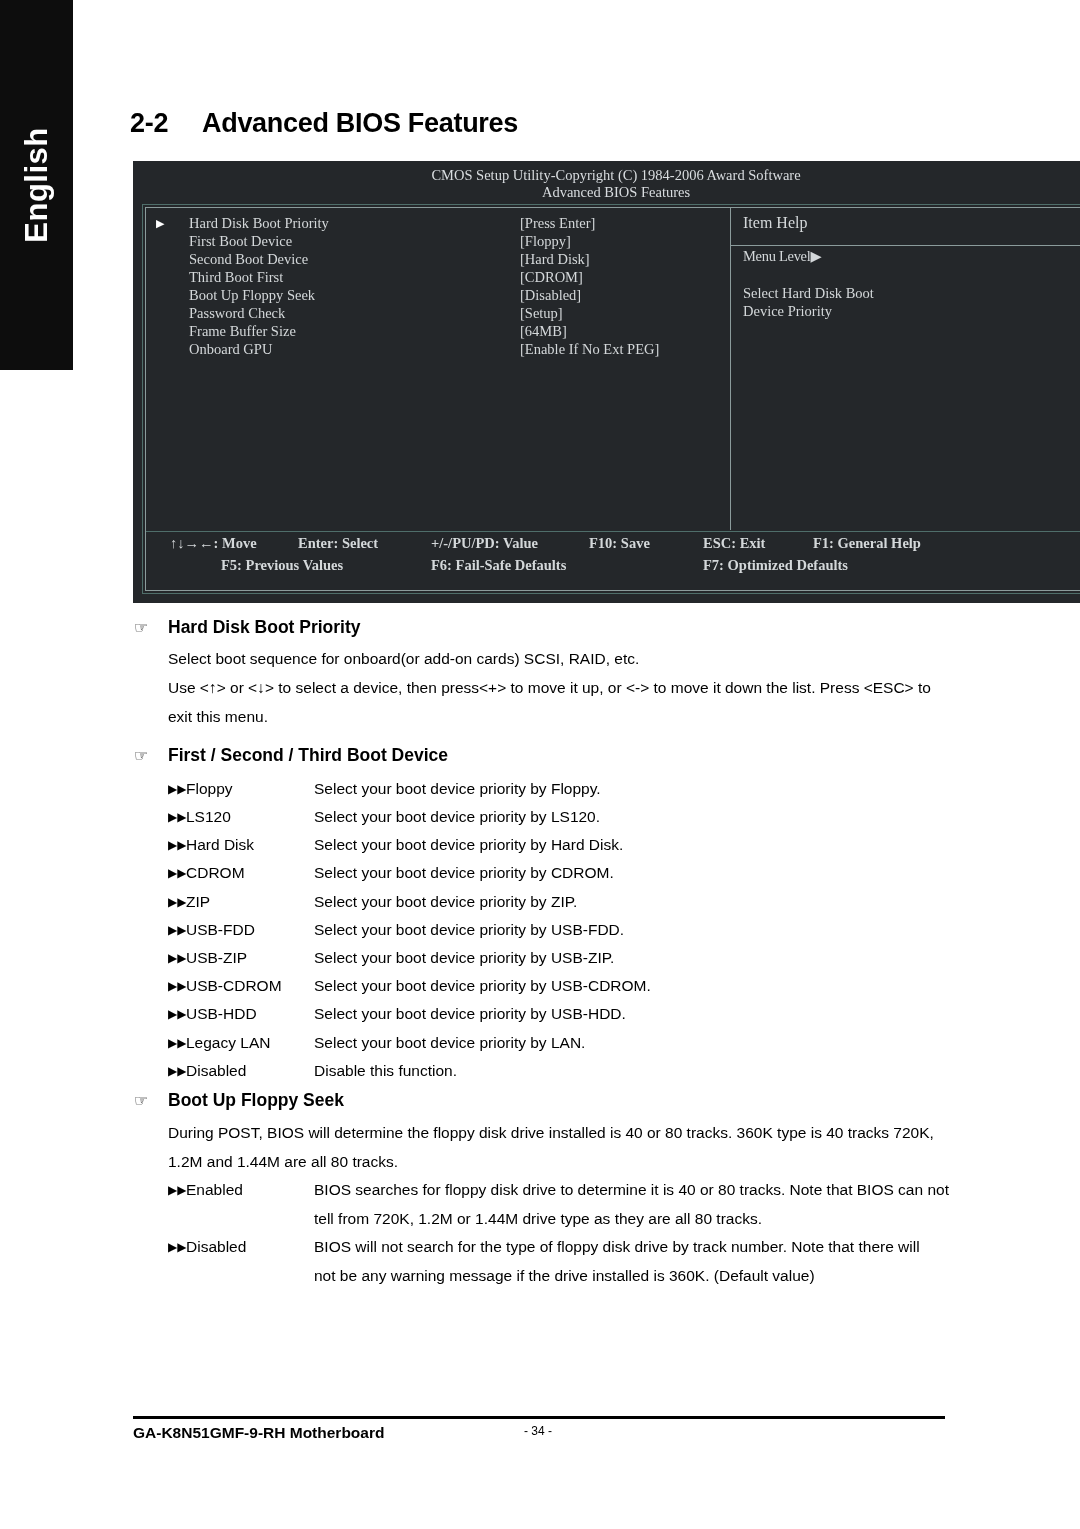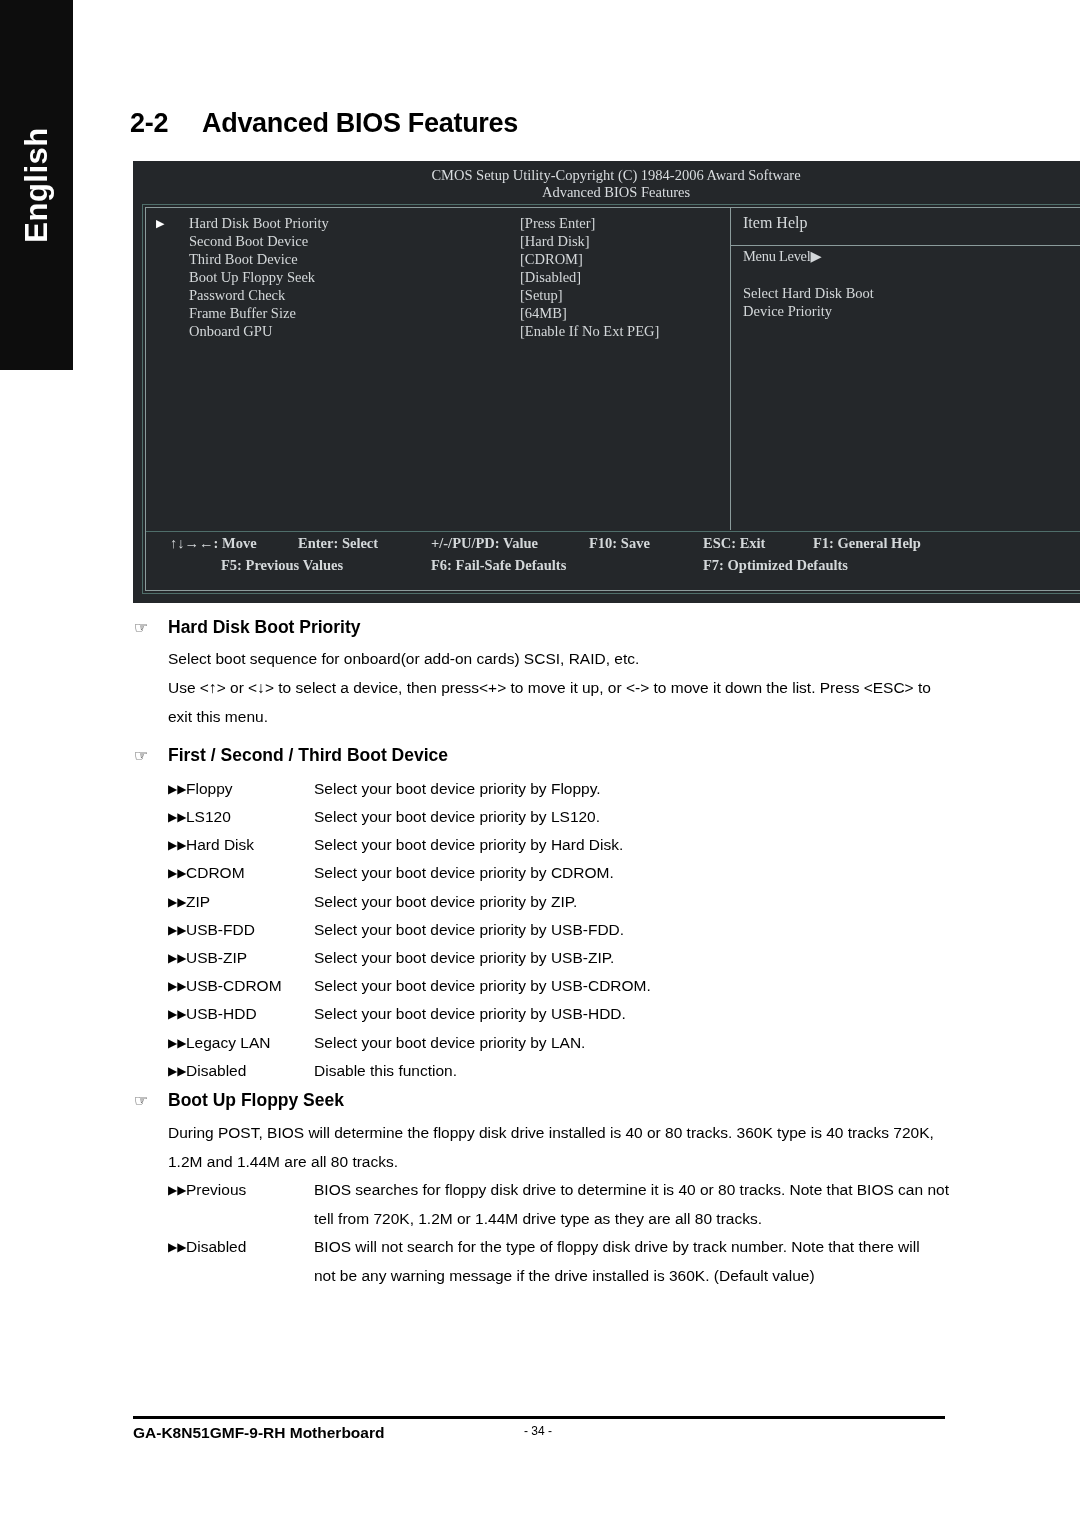--- a/index.html
+++ b/index.html
@@ -248,25 +248,29 @@
     <div class="bios-body">
 
       <div class="bios-left">
 
         <div class="opt-row">
           <span class="arrow">▶</span>
           <span class="opt-label">Hard Disk Boot Priority</span>
           <span class="opt-value">[Press Enter]</span>
         </div>
         <div class="opt-row">
+          <span class="opt-label">First Boot Device</span>
+          <span class="opt-value">[Floppy]</span>
+        </div>
+        <div class="opt-row">
           <span class="opt-label">Second Boot Device</span>
           <span class="opt-value">[Hard Disk]</span>
         </div>
         <div class="opt-row">
-          <span class="opt-label">Third Boot Device</span>
+          <span class="opt-label">Third Boot First</span>
           <span class="opt-value">[CDROM]</span>
         </div>
         <div class="opt-row">
           <span class="opt-label">Boot Up Floppy Seek</span>
           <span class="opt-value">[Disabled]</span>
         </div>
         <div class="opt-row">
           <span class="opt-label">Password Check</span>
           <span class="opt-value">[Setup]</span>
         </div>
@@ -383,21 +387,21 @@
   </div>
 
   <div class="sec-title" style="left:168px; top:1090px;">
     <span class="hand">☞</span>
     <span>Boot Up Floppy Seek</span>
   </div>
   <div class="para" style="left:168px; top:1119px; width:778px;">During POST, BIOS will determine the floppy disk drive installed is 40 or 80 tracks. 360K type is 40 tracks 720K, 1.2M and 1.44M are all 80 tracks.</div>
 
   <div class="bullet-row" style="left:168px; top:1176px; white-space:normal; width:790px;">
     <span class="bg">▶▶</span>
-    <span class="bl">Previous</span>
+    <span class="bl">Enabled</span>
     <span class="bd" style="left:146px; width:644px; white-space:normal; display:block;">BIOS searches for floppy disk drive to determine it is 40 or 80 tracks. Note that BIOS can not tell from 720K, 1.2M or 1.44M drive type as they are all 80 tracks.</span>
   </div>
   <div class="bullet-row" style="left:168px; top:1233px; white-space:normal; width:790px;">
     <span class="bg">▶▶</span>
     <span class="bl">Disabled</span>
     <span class="bd" style="left:146px; width:630px; white-space:normal; display:block;">BIOS will not search for the type of floppy disk drive by track number. Note that there will not be any warning message if the drive installed is 360K. (Default value)</span>
   </div>
 
 </div>
 

